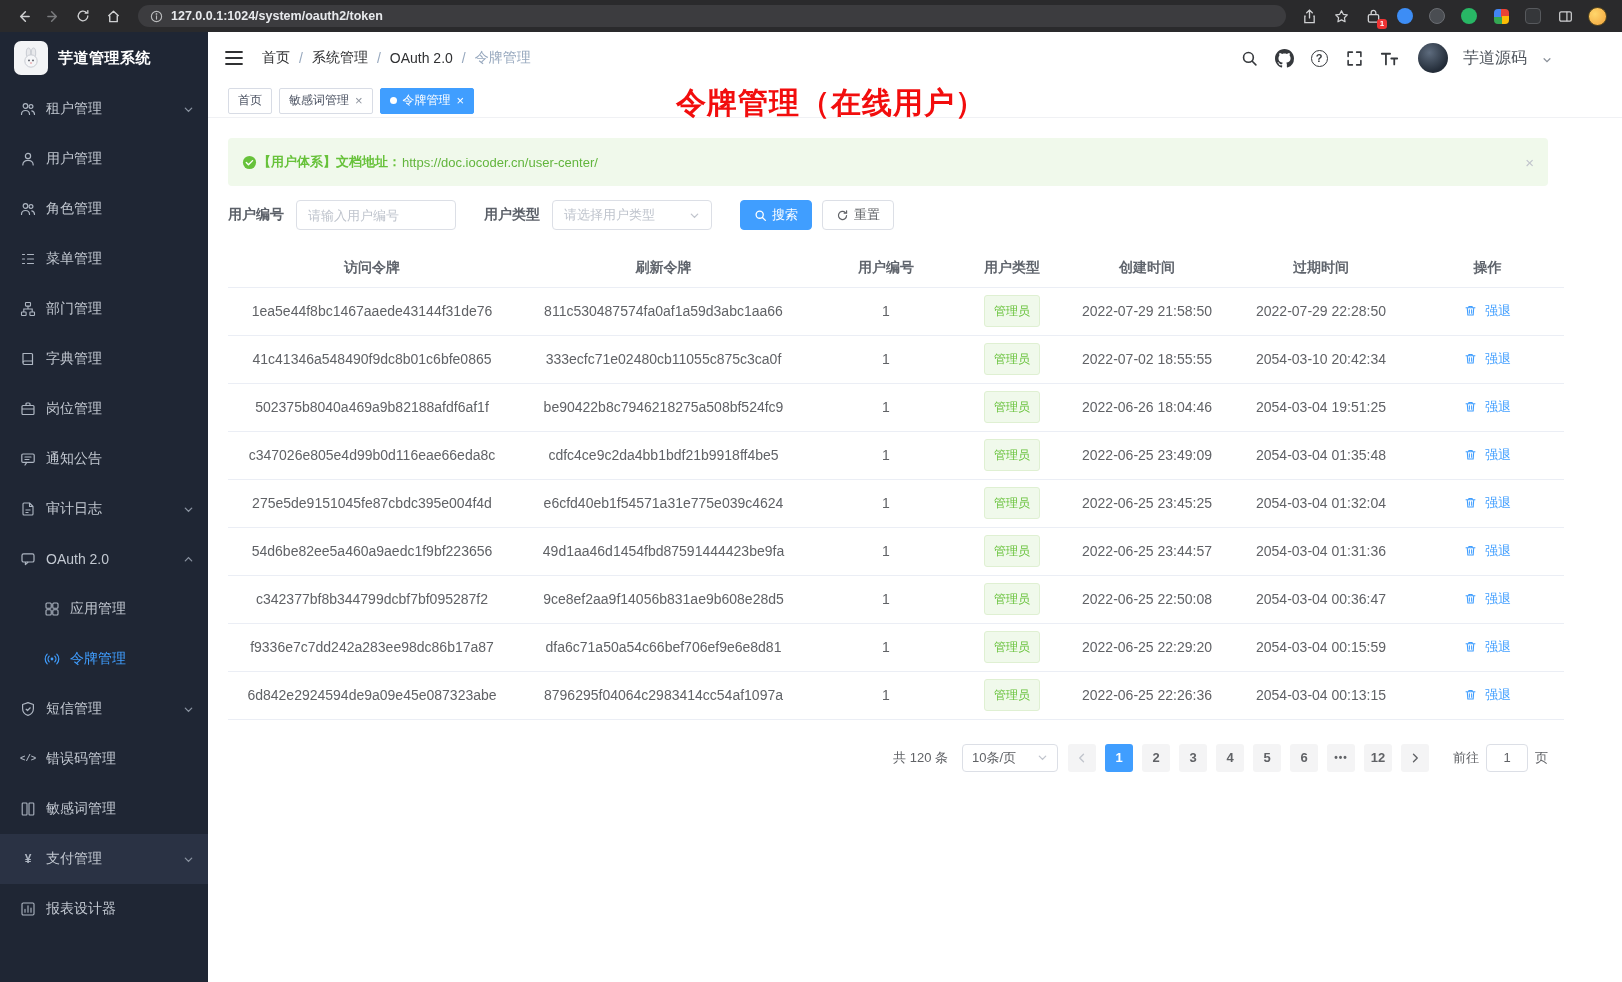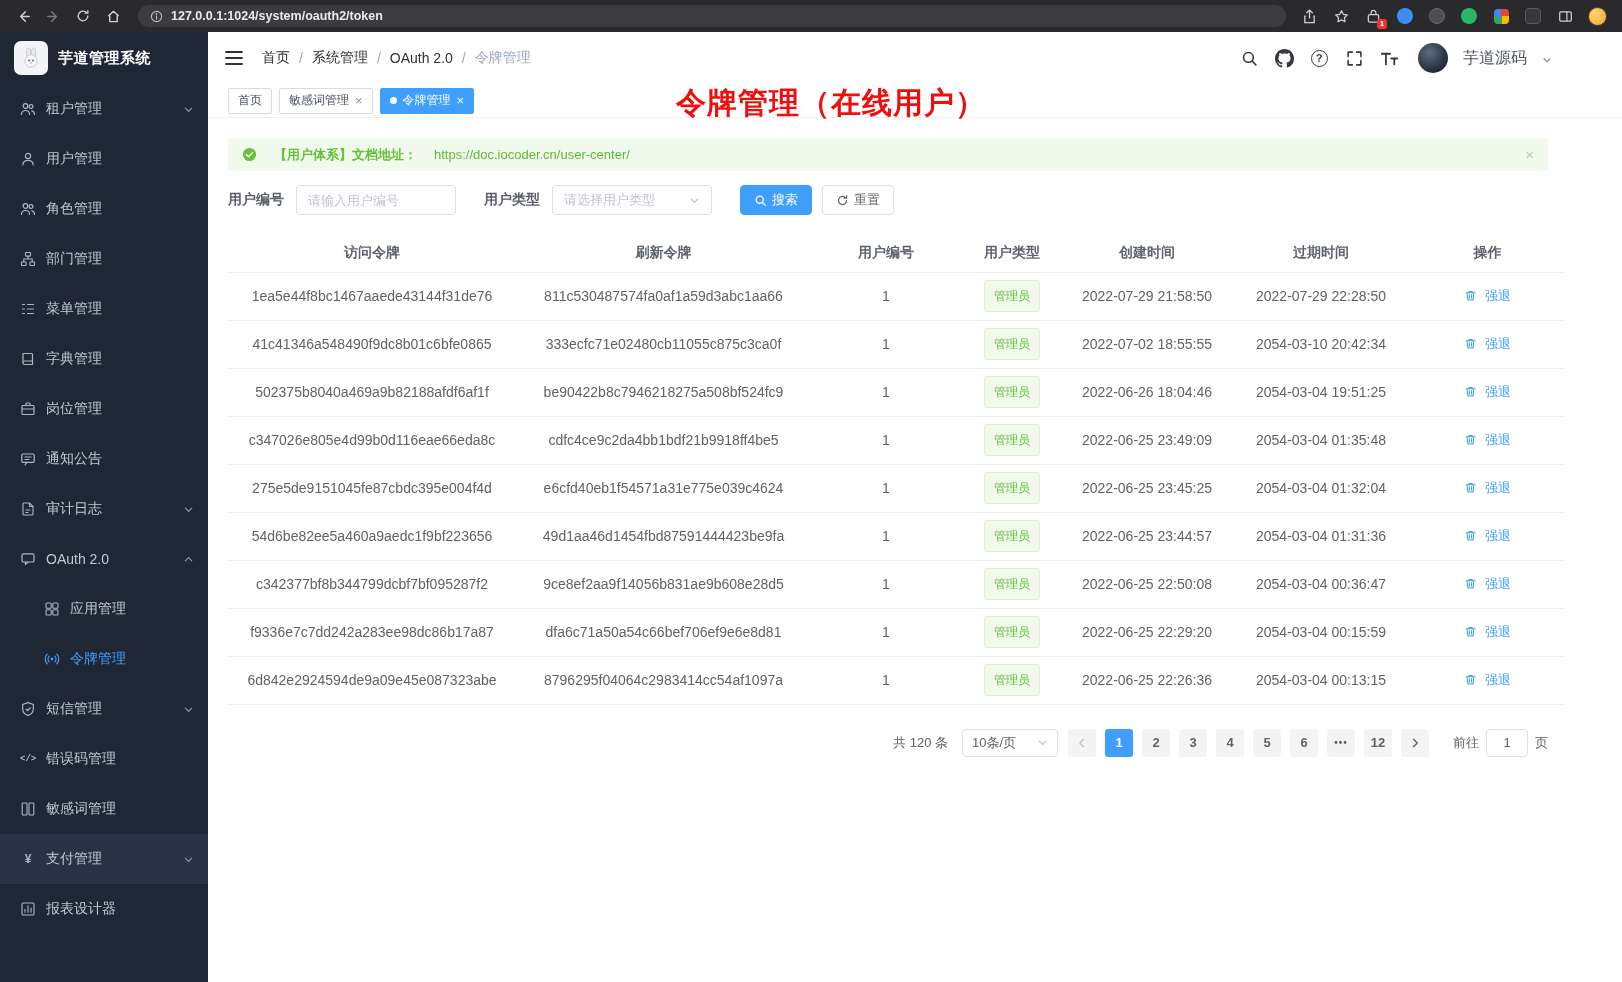--- a/index.html
+++ b/index.html
@@ -74,22 +74,22 @@
   .tag.active { background:#409eff; border-color:#409eff; color:#fff; }
   .tag.active .x { color:#fff; }
   .tag .dot { width:7px; height:7px; border-radius:50%; background:#fff; }
 
   
   .annotation { position:absolute; top:51px; left:468px; font-size:30px; font-weight:700;
     color:#f20d0d; z-index:5; letter-spacing:1px; white-space:nowrap; }
 
   
   .content { flex:1; padding:20px 74px 0 20px; overflow:hidden; }
-  .alert { height:33px; background:#f0f9eb; border-radius:4px; display:flex; align-items:center;
-    gap:17px; padding:0 14px; font-size:13px; position:relative; }
+  .alert { height:48px; background:#f0f9eb; border-radius:4px; display:flex; align-items:center;
+    gap:1px; padding:0 14px; font-size:13px; position:relative; }
   .alert .a-label { color:#67c23a; font-weight:700; }
   .alert .a-link { color:#62b53d; text-decoration:none; }
   .alert .a-close { position:absolute; right:14px; color:#c0c4cc; font-size:15px; cursor:pointer; }
 
   .filters { display:flex; align-items:center; margin-top:14px; gap:10px; }
   .f-label { font-size:14px; font-weight:700; color:#5b6068; margin-right:2px; }
   .f-input, .f-select { width:160px; height:30px; border:1px solid #dcdfe6; border-radius:4px;
     font-size:13px; color:#606266; padding:0 11px; outline:none;
     font-family:"Liberation Sans","DejaVu Sans",sans-serif; }
   .f-input::placeholder { color:#bfc4cd; }
@@ -249,33 +249,33 @@
       <div class="mi">
         <svg class="ms" viewBox="0 0 16 16" fill="none" stroke="currentColor" stroke-width="1.2" stroke-linecap="round">
             <circle cx="5.5" cy="5" r="2.3"></circle>
             <path d="M1.5 13.5c0-2.4 1.8-4 4-4s4 1.6 4 4"></path>
             <circle cx="11" cy="5.5" r="1.9"></circle>
             <path d="M11.8 9.8c1.7.4 2.7 1.7 2.7 3.7"></path>
           </svg>
         <span class="lbl">角色管理</span>
       </div>
       <div class="mi">
+        <svg class="ms" viewBox="0 0 16 16" fill="none" stroke="currentColor" stroke-width="1.2" stroke-linecap="round">
+            <path d="M2.5 3.5h2m3 0h6m-11 4.5h2m3 0h6m-11 4.5h2m3 0h6"></path>
+          </svg>
+        <span class="lbl">菜单管理</span>
+      </div>
+      <div class="mi">
         <svg class="ms" viewBox="0 0 16 16" fill="none" stroke="currentColor" stroke-width="1.1">
             <rect x="5.5" y="1.5" width="5" height="3.6" rx=".6"></rect>
             <rect x="1.5" y="11" width="4.6" height="3.5" rx=".6"></rect>
             <rect x="9.9" y="11" width="4.6" height="3.5" rx=".6"></rect>
             <path d="M8 5.1V8M3.8 11V8h8.4v3"></path>
           </svg>
         <span class="lbl">部门管理</span>
-      </div>
-      <div class="mi">
-        <svg class="ms" viewBox="0 0 16 16" fill="none" stroke="currentColor" stroke-width="1.2" stroke-linecap="round">
-            <path d="M2.5 3.5h2m3 0h6m-11 4.5h2m3 0h6m-11 4.5h2m3 0h6"></path>
-          </svg>
-        <span class="lbl">菜单管理</span>
       </div>
       <div class="mi">
         <svg class="ms" viewBox="0 0 16 16" fill="none" stroke="currentColor" stroke-width="1.2" stroke-linejoin="round">
             <path d="M3 2.5h8.5a1 1 0 0 1 1 1v10H4.5A1.5 1.5 0 0 1 3 12V2.5z"></path>
             <path d="M3 11.5A1.5 1.5 0 0 1 4.5 10h8"></path>
           </svg>
         <span class="lbl">字典管理</span>
       </div>
       <div class="mi">
         <svg class="ms" viewBox="0 0 16 16" fill="none" stroke="currentColor" stroke-width="1.2">

